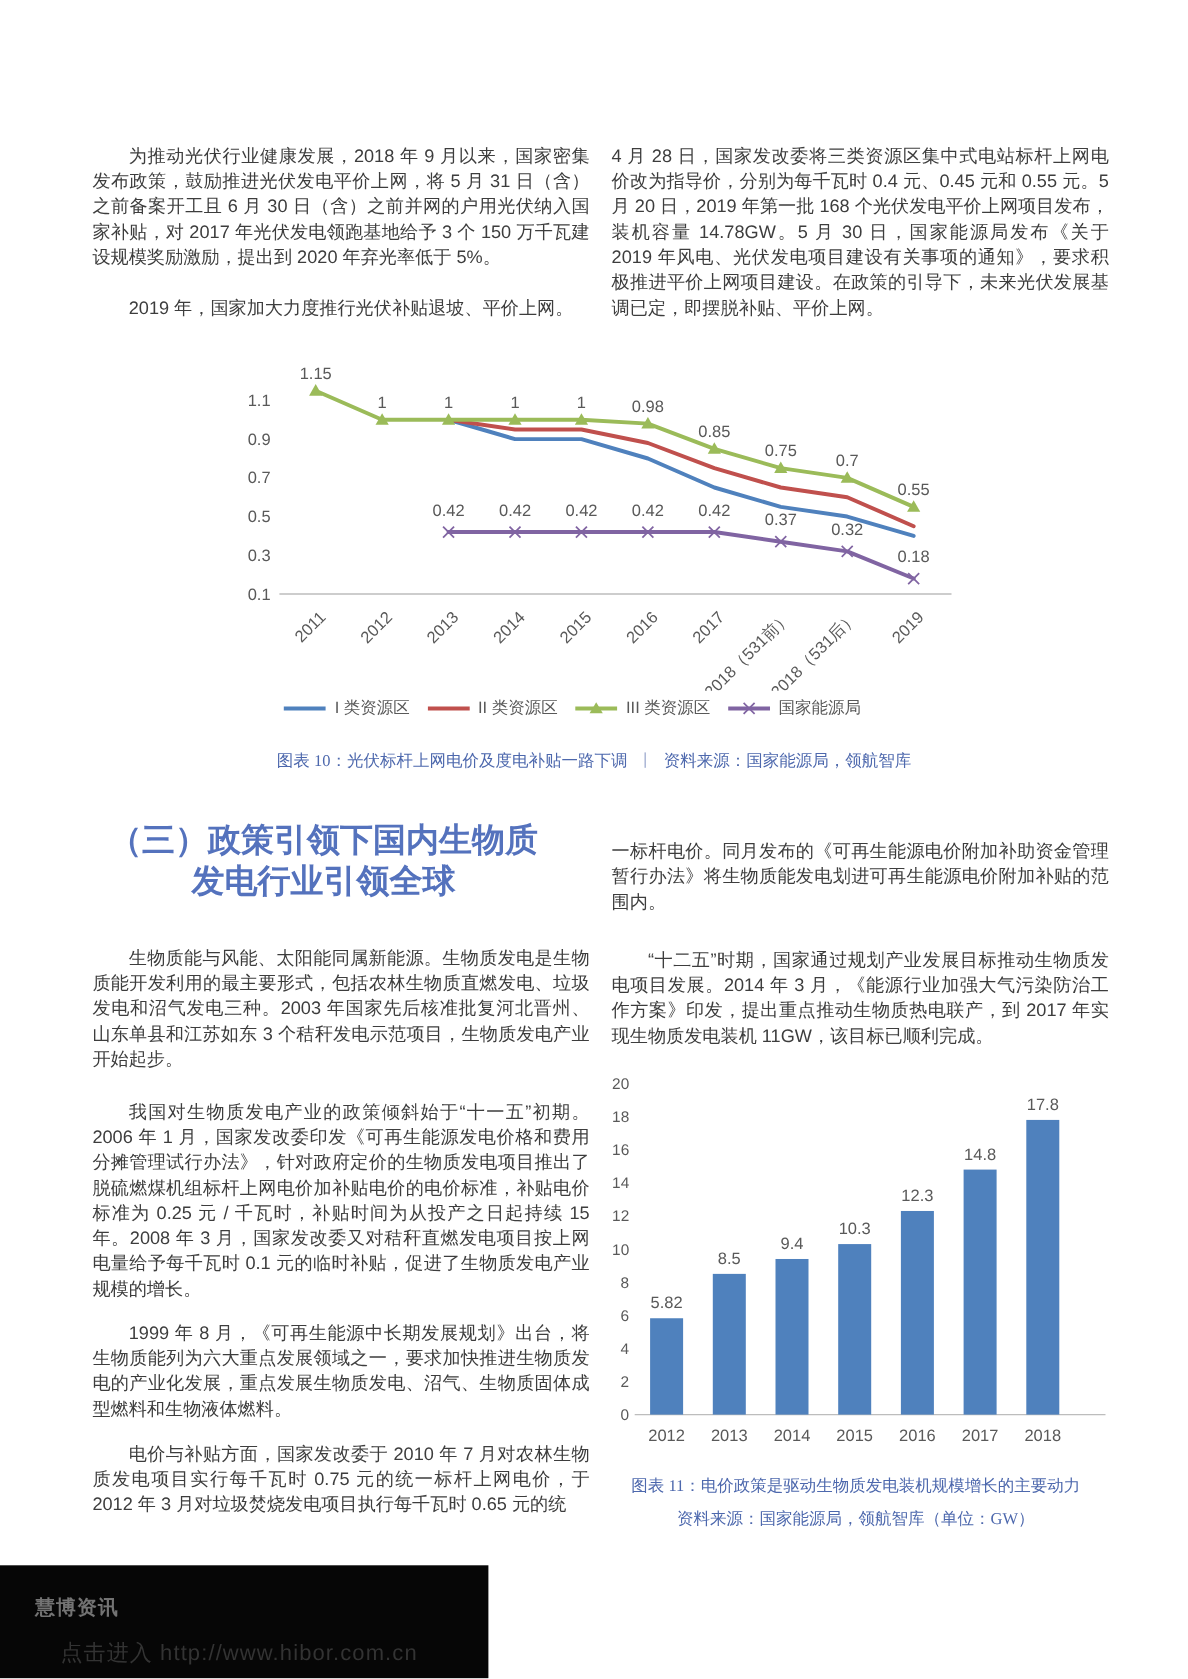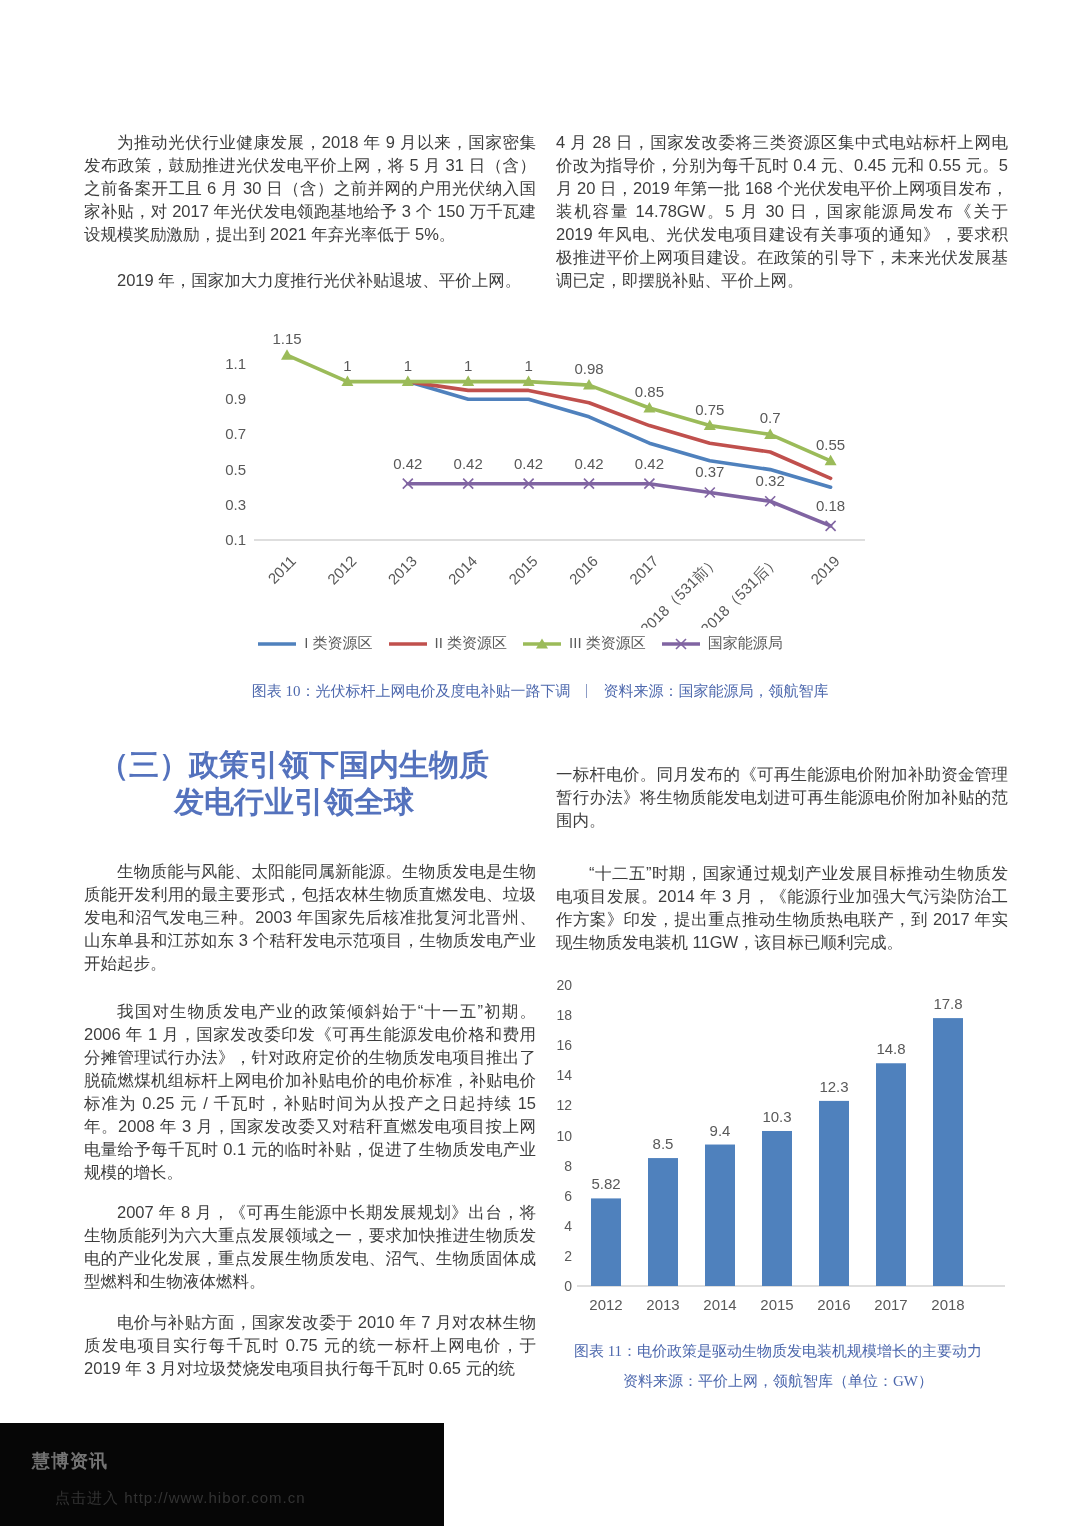--- a/index.html
+++ b/index.html
@@ -11,28 +11,28 @@
   .heading{width:420px;text-align:center;font-size:30px;line-height:37px;font-weight:bold;color:#5472bd;}
   .caption{font-size:15px;color:#4d68ad;text-align:center;font-family:Liberation Serif, serif;}
   .cap-sep{display:inline-block;width:1px;height:14px;background:#8c9cc6;margin:0 16px;vertical-align:-2px;}
   .legend{display:flex;justify-content:center;align-items:center;gap:15px;}
   .leg-item{display:flex;align-items:center;gap:7px;font-size:15px;color:#595959;}
   svg text.tick{font-family:"Liberation Sans","DejaVu Sans",sans-serif;font-size:15px;fill:#595959;}
   svg text.tick2{font-family:"Liberation Sans","DejaVu Sans",sans-serif;font-size:14px;fill:#595959;}
   svg text.dlabel{font-family:"Liberation Sans","DejaVu Sans",sans-serif;font-size:15px;fill:#595959;}
   .wm-box{background:#060606;}
   .wm-brand{font-size:18px;font-weight:bold;color:#737373;letter-spacing:1px;}
-  .wm-link{font-size:15px;color:#333333;letter-spacing:1px;}
+  .wm-link{font-size:20px;color:#333333;letter-spacing:1px;}
 </style>
 </head>
 <body>
 
 <div class="page">
 
-  <p class="abs para indent" style="left:84px;top:114px;">为推动光伏行业健康发展，2018 年 9 月以来，国家密集发布政策，鼓励推进光伏发电平价上网，将 5 月 31 日（含）之前备案开工且 6 月 30 日（含）之前并网的户用光伏纳入国家补贴，对 2017 年光伏发电领跑基地给予 3 个 150 万千瓦建设规模奖励激励，提出到 2021 年弃光率低于 5%。</p>
+  <p class="abs para indent" style="left:84px;top:114px;">为推动光伏行业健康发展，2018 年 9 月以来，国家密集发布政策，鼓励推进光伏发电平价上网，将 5 月 31 日（含）之前备案开工且 6 月 30 日（含）之前并网的户用光伏纳入国家补贴，对 2017 年光伏发电领跑基地给予 3 个 150 万千瓦建设规模奖励激励，提出到 2020 年弃光率低于 5%。</p>
   <p class="abs para indent" style="left:84px;top:252px;">2019 年，国家加大力度推行光伏补贴退坡、平价上网。</p>
   <p class="abs para" style="left:556px;top:114px;">4 月 28 日，国家发改委将三类资源区集中式电站标杆上网电价改为指导价，分别为每千瓦时 0.4 元、0.45 元和 0.55 元。5 月 20 日，2019 年第一批 168 个光伏发电平价上网项目发布，装机容量 14.78GW。5 月 30 日，国家能源局发布《关于 2019 年风电、光伏发电项目建设有关事项的通知》，要求积极推进平价上网项目建设。在政策的引导下，未来光伏发展基调已定，即摆脱补贴、平价上网。</p>
 
   <svg id="chart10" class="abs" style="left:150px;top:330px;" width="740" height="298">
       <line x1="104" y1="210" x2="715" y2="210" stroke="#bdbdbd" stroke-width="1.2"></line>
       <text x="96" y="39" text-anchor="end" class="tick">1.1</text>
       <text x="96" y="74.19999999999999" text-anchor="end" class="tick">0.9</text>
       <text x="96" y="109.4" text-anchor="end" class="tick">0.7</text>
       <text x="96" y="144.6" text-anchor="end" class="tick">0.5</text>
       <text x="96" y="179.8" text-anchor="end" class="tick">0.3</text>
@@ -131,22 +131,22 @@
     <span>图表 10：光伏标杆上网电价及度电补贴一路下调</span><span class="cap-sep"></span><span>资料来源：国家能源局，领航智库</span>
   </div>
 
   <div class="abs heading" style="left:84px;top:746px;">
     <div>（三）政策引领下国内生物质</div>
     <div>发电行业引领全球</div>
   </div>
 
   <p class="abs para indent" style="left:84px;top:843px;">生物质能与风能、太阳能同属新能源。生物质发电是生物质能开发利用的最主要形式，包括农林生物质直燃发电、垃圾发电和沼气发电三种。2003 年国家先后核准批复河北晋州、山东单县和江苏如东 3 个秸秆发电示范项目，生物质发电产业开始起步。</p>
   <p class="abs para indent" style="left:84px;top:983px;">我国对生物质发电产业的政策倾斜始于“十一五”初期。2006 年 1 月，国家发改委印发《可再生能源发电价格和费用分摊管理试行办法》，针对政府定价的生物质发电项目推出了脱硫燃煤机组标杆上网电价加补贴电价的电价标准，补贴电价标准为 0.25 元 / 千瓦时，补贴时间为从投产之日起持续 15 年。2008 年 3 月，国家发改委又对秸秆直燃发电项目按上网电量给予每千瓦时 0.1 元的临时补贴，促进了生物质发电产业规模的增长。</p>
-  <p class="abs para indent" style="left:84px;top:1184px;">2007 年 8 月，《可再生能源中长期发展规划》出台，将生物质能列为六大重点发展领域之一，要求加快推进生物质发电的产业化发展，重点发展生物质发电、沼气、生物质固体成型燃料和生物液体燃料。</p>
-  <p class="abs para indent" style="left:84px;top:1294px;">电价与补贴方面，国家发改委于 2010 年 7 月对农林生物质发电项目实行每千瓦时 0.75 元的统一标杆上网电价，于 2019 年 3 月对垃圾焚烧发电项目执行每千瓦时 0.65 元的统</p>
+  <p class="abs para indent" style="left:84px;top:1184px;">1999 年 8 月，《可再生能源中长期发展规划》出台，将生物质能列为六大重点发展领域之一，要求加快推进生物质发电的产业化发展，重点发展生物质发电、沼气、生物质固体成型燃料和生物液体燃料。</p>
+  <p class="abs para indent" style="left:84px;top:1294px;">电价与补贴方面，国家发改委于 2010 年 7 月对农林生物质发电项目实行每千瓦时 0.75 元的统一标杆上网电价，于 2012 年 3 月对垃圾焚烧发电项目执行每千瓦时 0.65 元的统</p>
 
   <p class="abs para" style="left:556px;top:746px;">一标杆电价。同月发布的《可再生能源电价附加补助资金管理暂行办法》将生物质能发电划进可再生能源电价附加补贴的范围内。</p>
   <p class="abs para indent" style="left:556px;top:845px;">“十二五”时期，国家通过规划产业发展目标推动生物质发电项目发展。2014 年 3 月，《能源行业加强大气污染防治工作方案》印发，提出重点推动生物质热电联产，到 2017 年实现生物质发电装机 11GW，该目标已顺利完成。</p>
 
   <svg id="chart11" class="abs" style="left:548px;top:972px;" width="460" height="340">
       <text x="24" y="319" text-anchor="end" class="tick2">0</text>
       <text x="24" y="288.9" text-anchor="end" class="tick2">2</text>
       <text x="24" y="258.8" text-anchor="end" class="tick2">4</text>
       <text x="24" y="228.7" text-anchor="end" class="tick2">6</text>
       <text x="24" y="198.6" text-anchor="end" class="tick2">8</text>
@@ -175,21 +175,21 @@
       <rect x="328" y="91.25999999999999" width="30" height="222.74" fill="#4F81BD"></rect>
       <text x="343" y="82.25999999999999" text-anchor="middle" class="dlabel">14.8</text>
       <text x="343" y="338" text-anchor="middle" class="tick">2017</text>
       <rect x="385" y="46.10999999999996" width="30" height="267.89000000000004" fill="#4F81BD"></rect>
       <text x="400" y="37.10999999999996" text-anchor="middle" class="dlabel">17.8</text>
       <text x="400" y="338" text-anchor="middle" class="tick">2018</text>
     </svg>
 
   <div class="abs caption" style="left:548px;top:1336px;width:460px;line-height:30px;">
     <div>图表 11：电价政策是驱动生物质发电装机规模增长的主要动力</div>
-    <div>资料来源：平价上网，领航智库（单位：GW）</div>
+    <div>资料来源：国家能源局，领航智库（单位：GW）</div>
   </div>
 
   <div class="abs wm-box" style="left:0;top:1423px;width:444px;height:103px;">
     <div class="abs wm-brand" style="left:32px;top:26px;">慧博资讯</div>
     <div class="abs wm-link" style="left:55px;top:66px;">点击进入  http://www.hibor.com.cn</div>
   </div>
 
 </div>
 
 </body></html>

